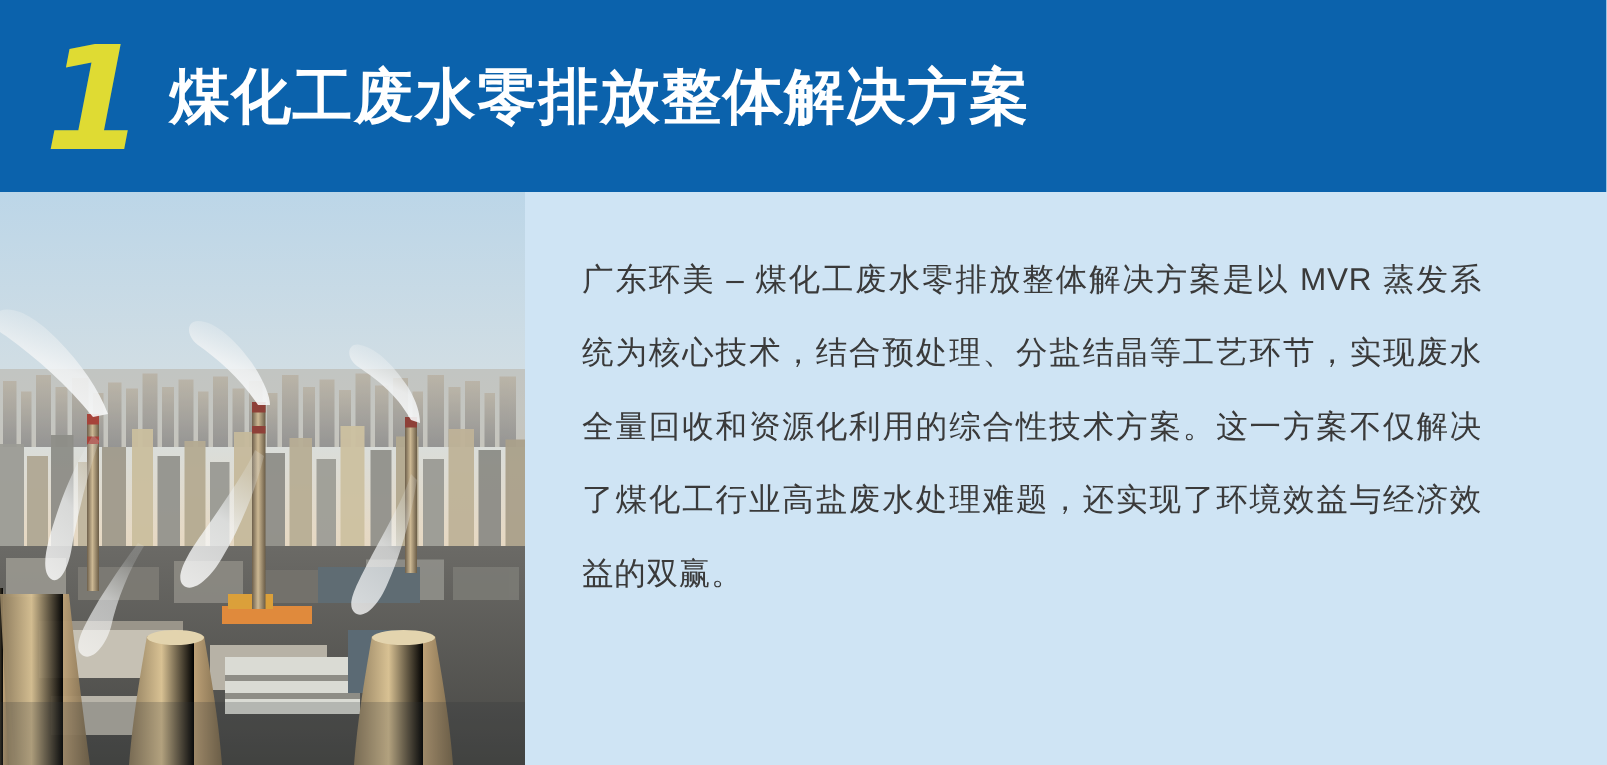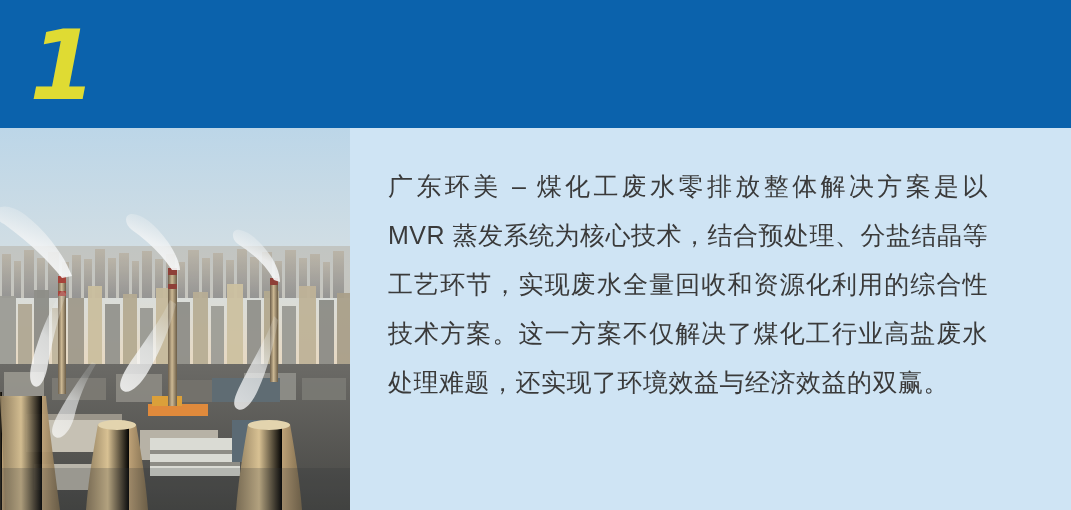--- a/index.html
+++ b/index.html
@@ -55,34 +55,35 @@
     background:#8e9aa6;
   }
   .photo svg{display:block;width:350px;height:382px;}
 
   
   .body-copy{
     position:absolute;
     left:388px;top:162px;
     width:600px;
     color:#3a3a3a;
-    font-size:25px;
+    font-size:21px;
     line-height:49px;
     letter-spacing:0.5px;
     text-align:justify;
     text-justify:inter-character;
   }
 </style>
 </head>
 <body>
 
 <div class="page">
 
   <div class="header">
     <div class="badge-number">1</div>
+    <div class="header-title">煤化工废水零排放整体解决方案</div>
   </div>
 
   <div class="photo">
     <svg viewBox="0 0 350 382" preserveAspectRatio="xMidYMid slice">
       <defs>
         <linearGradient id="sky" x1="0" y1="0" x2="0" y2="1">
           <stop offset="0%" stop-color="#bcd6e8"></stop>
           <stop offset="38%" stop-color="#d5dfe3"></stop>
           <stop offset="60%" stop-color="#e6d9c4"></stop>
           <stop offset="100%" stop-color="#cdbda4"></stop>

